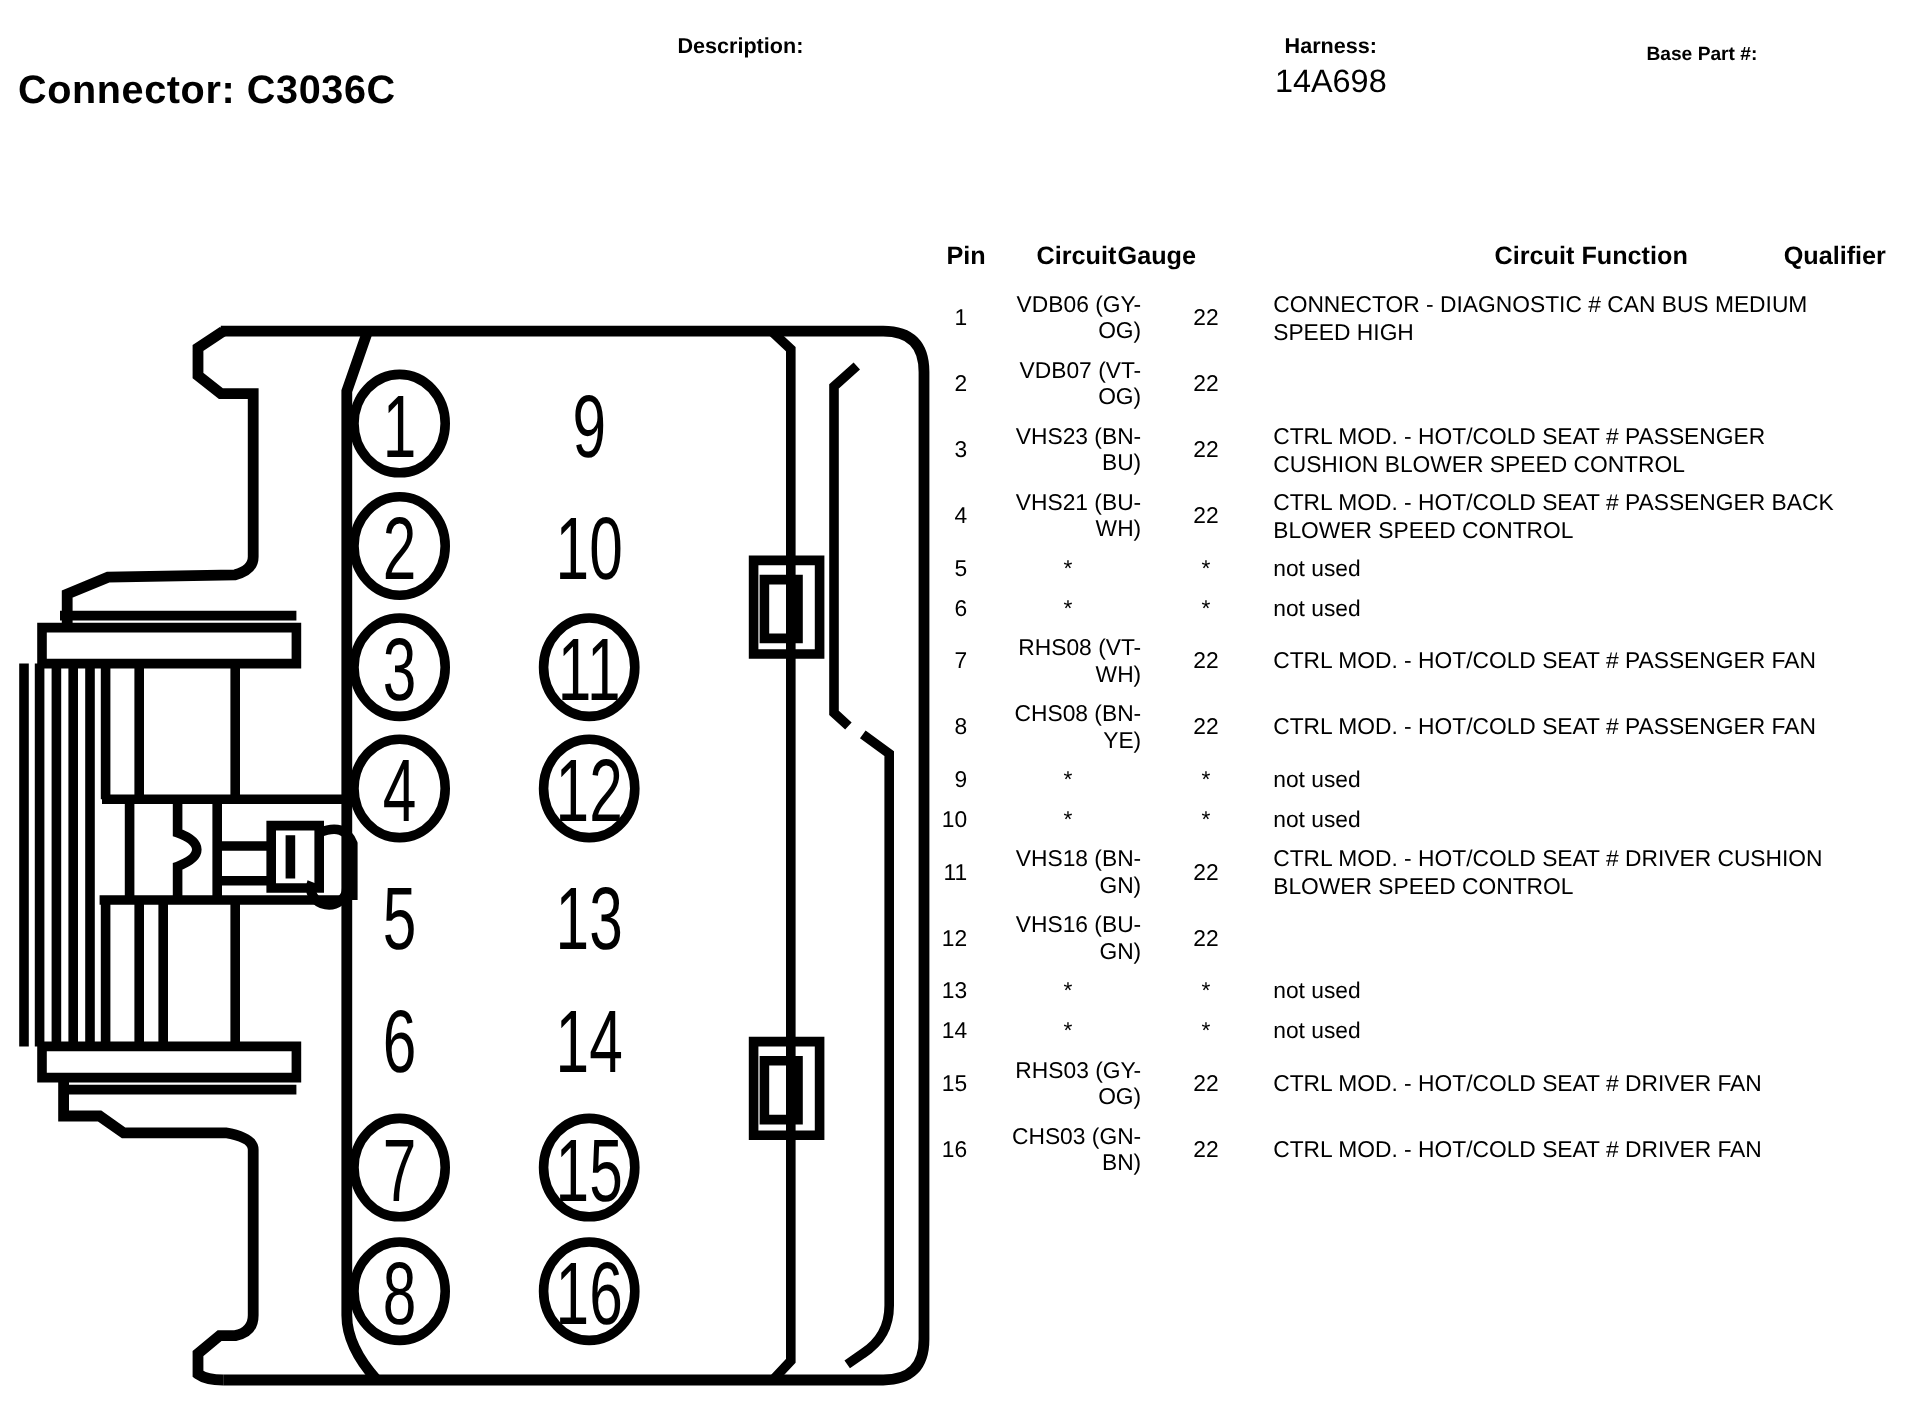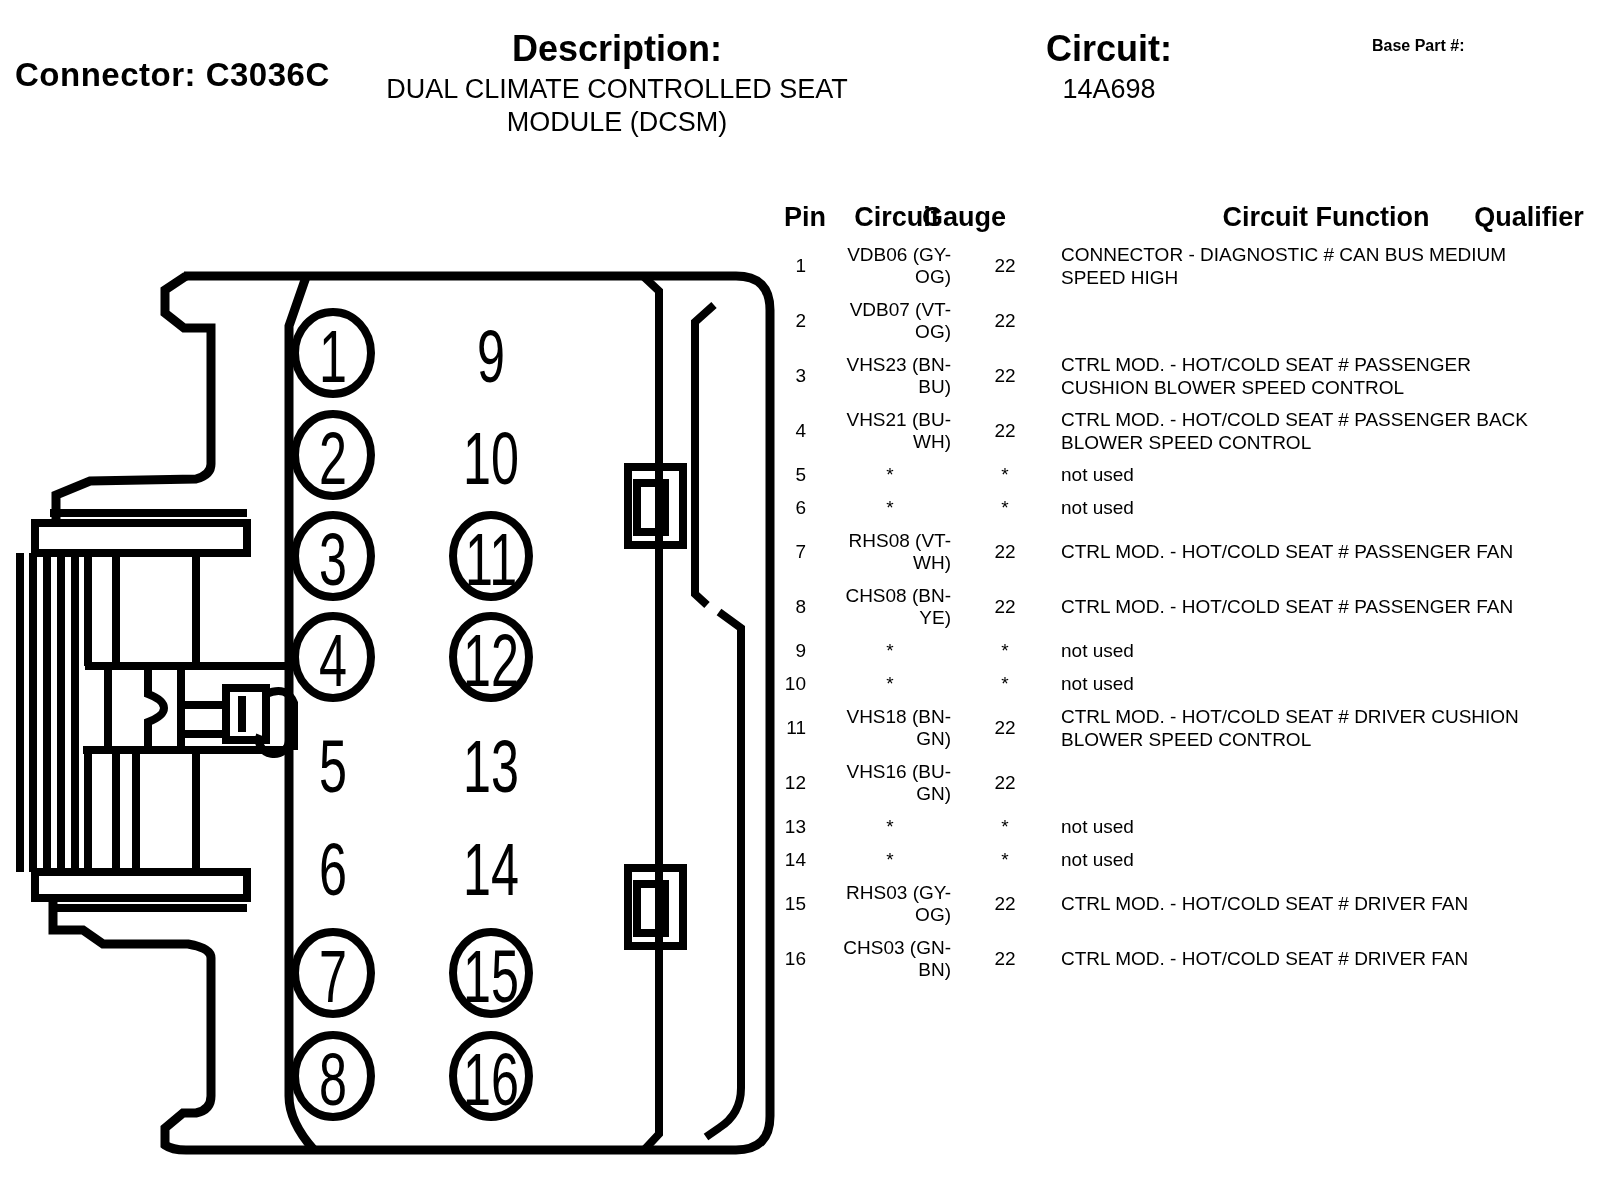--- a/index.html
+++ b/index.html
@@ -10,30 +10,30 @@
     -webkit-font-smoothing:antialiased;
   }
   .abs{position:absolute;}
 
   
   .conn-title{
     left:15px;top:56px;
     font-size:33px;font-weight:bold;letter-spacing:.5px;white-space:nowrap;
   }
   .hdr-block{text-align:center;}
-  .hdr-label{font-size:36px;font-weight:bold;}
+  .hdr-label{font-size:18px;font-weight:bold;}
   .hdr-value{font-size:27px;font-weight:normal;line-height:33px;margin-top:3px;}
   .desc-block{left:367px;top:28px;width:500px;}
   .harness-block{left:1009px;top:28px;width:200px;}
   .basepart{left:1372px;top:37px;font-size:16px;font-weight:bold;white-space:nowrap;}
 
   
   .th{
     position:absolute;top:202px;transform:translateX(-50%);
-    font-size:27px;font-weight:bold;white-space:nowrap;
+    font-size:21px;font-weight:bold;white-space:nowrap;
   }
   .tbody{position:absolute;left:768px;top:238px;width:832px;}
   .prow{
     display:grid;grid-template-columns:38px 168px 62px 564px;
     align-items:center;height:55px;font-size:19px;line-height:22px;
   }
   .prow.short{height:33px;}
   .c-pin{text-align:right;}
   .c-circuit{max-width:122px;margin:0 auto;text-align:right;}
   .c-gauge{text-align:center;}
@@ -52,25 +52,24 @@
 </head>
 <body>
 
 <div class="abs conn-title">
   <span>Connector:</span>
   <span>C3036C</span>
 </div>
 
 <div class="abs hdr-block desc-block">
   <div class="hdr-label">Description:</div>
-  <div class="hdr-value">DUAL CLIMATE CONTROLLED SEAT MODULE (DCSM)</div>
 </div>
 
 <div class="abs hdr-block harness-block">
-  <div class="hdr-label">Circuit:</div>
+  <div class="hdr-label">Harness:</div>
   <div class="hdr-value">14A698</div>
 </div>
 
 <div class="abs basepart">Base Part #:</div>
 
 <svg width="800" height="1182" viewBox="0 0 800 1182">
   <g class="ln">
 
     <path class="thick" d="M 184,276 H 736 Q 770,276 770,310 V 1116 Q 770,1150 736,1150 H 186"></path>
 

